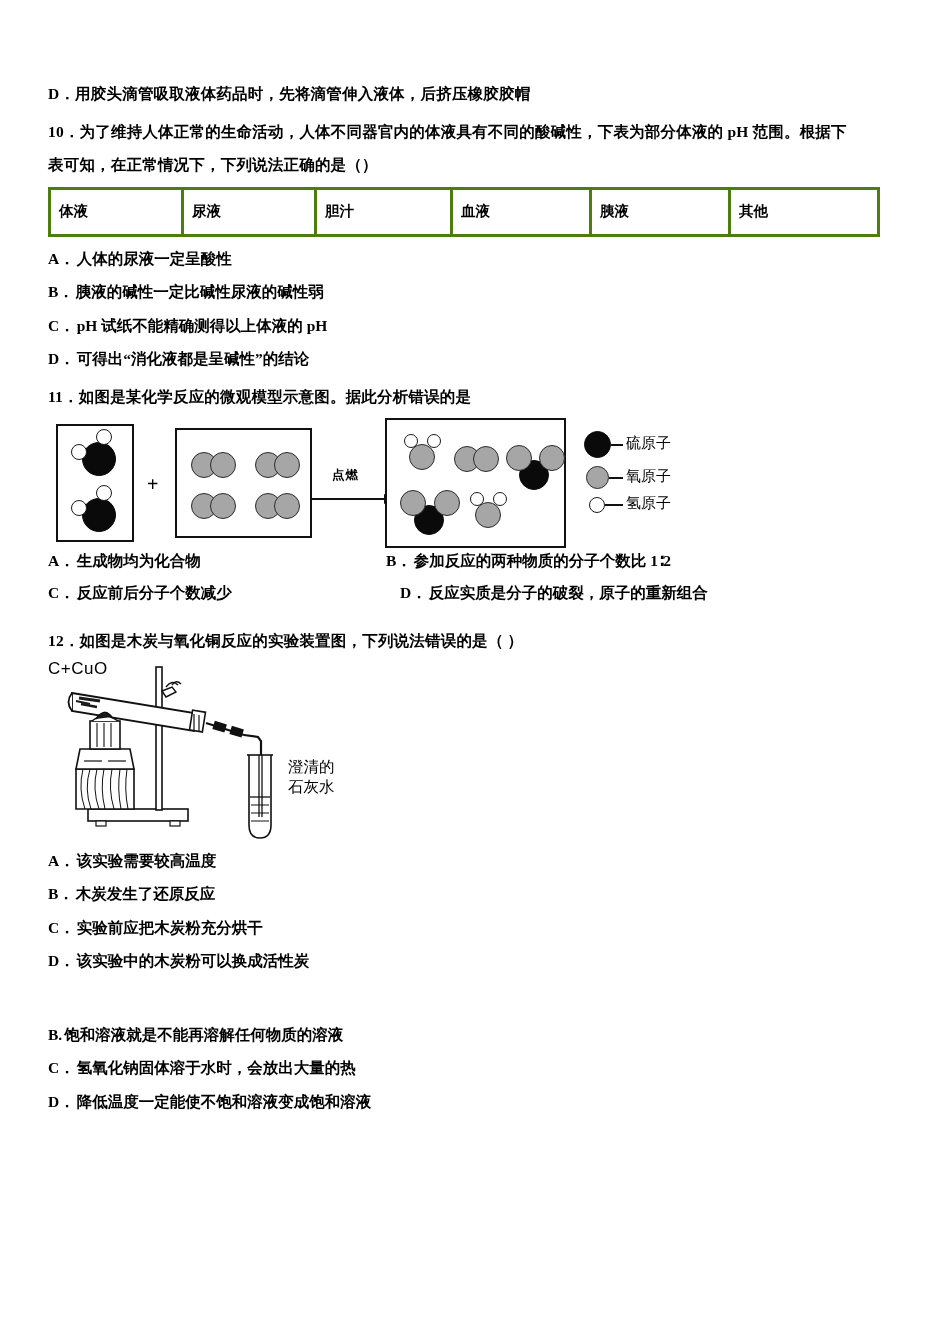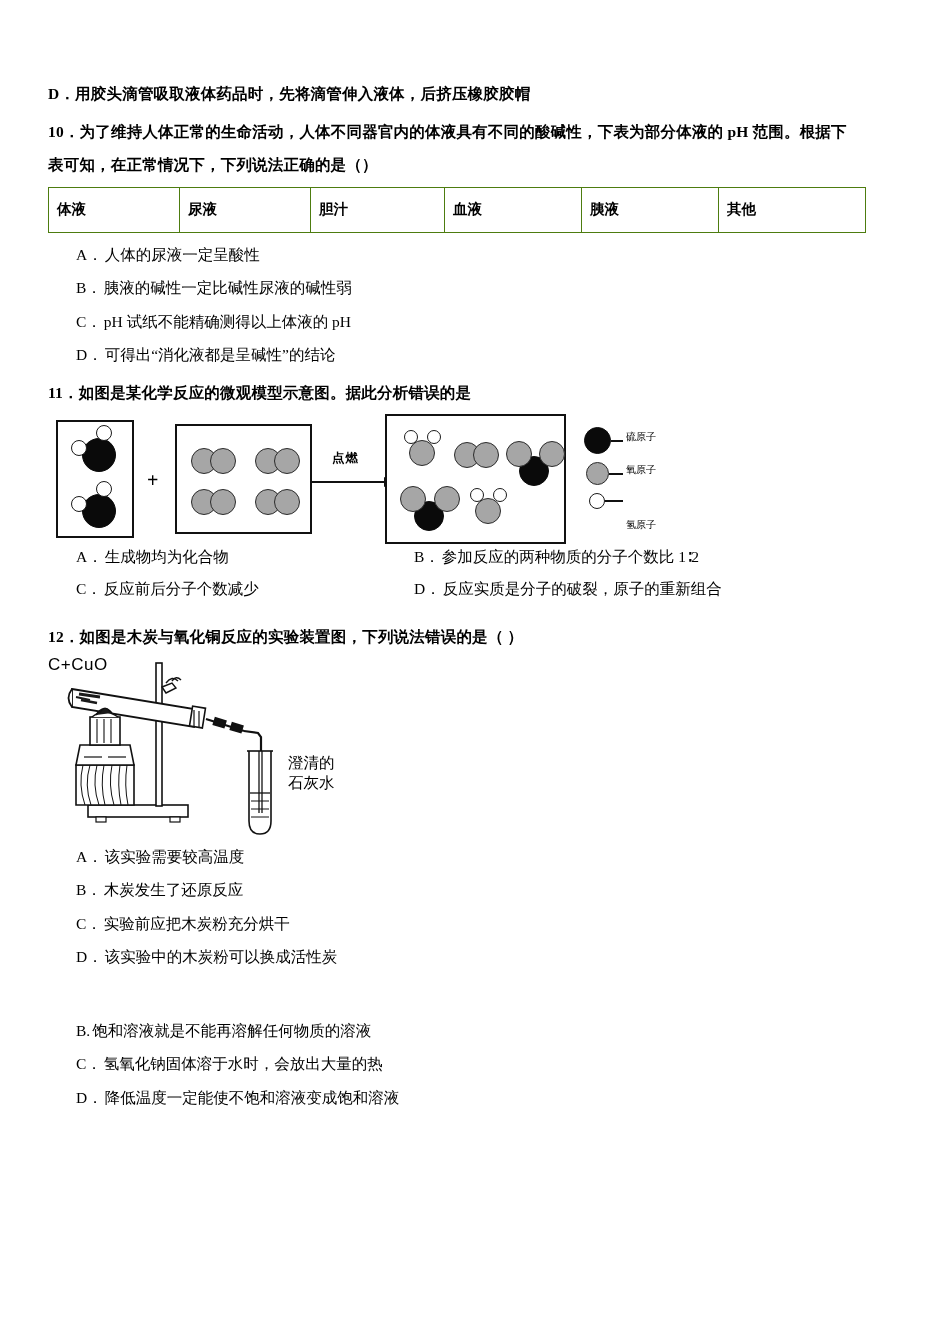--- a/index.html
+++ b/index.html
@@ -33,39 +33,38 @@
     line-height: 1.0;
     margin: 0 0 0 0;
     letter-spacing: 0.2px;
     white-space: nowrap;
   }
   .block-gap-sm { height: 18px; }
   .block-gap-md { height: 22px; }
 
   .opt {
     font-size: 15.5px;
-    font-weight: normal;
+    font-weight: bold;
     line-height: 1.0;
     white-space: nowrap;
-    margin-left: 28px;
   }
   .opt .lbl { margin-right: 2px; }
 
   .spacer6 { height: 6px; }
 
   
   table.ph-table {
     border-collapse: collapse;
     width: 703px;
     margin-top: 14px;
     margin-bottom: 8px;
     table-layout: fixed;
   }
   table.ph-table td {
-    border: 1px solid #4d7c0f;
+    border: 3px solid #4d7c0f;
     padding: 9px 10px 9px 8px;
     font-size: 14.5px;
     font-weight: bold;
     height: 26px;
     vertical-align: middle;
     font-family: "Liberation Serif", serif;
     margin-left: 44px;
   }
   table.ph-table td:first-child { width: 112px; }
   table.ph-table td.c1 { width: 112px; }
@@ -117,21 +116,21 @@
   }
   .arrow-head {
     position: absolute;
     width: 0; height: 0;
     border-top: 5px solid transparent;
     border-bottom: 5px solid transparent;
     border-left: 10px solid #111;
   }
   .legend-item {
     position: absolute;
-    font-size: 10px;
+    font-size: 15px;
     font-family: "Liberation Sans", "DejaVu Sans", sans-serif;
     white-space: nowrap;
   }
   .legend-dash {
     position: absolute;
     height: 1.6px;
     background: #111;
   }
 
   
@@ -224,21 +223,21 @@
         <div class="atom O" style="left:14px; top:22px; width:26px; height:26px;"></div>
         <div class="atom O" style="left:33px; top:22px; width:26px; height:26px;"></div>
         <div class="atom O" style="left:78px; top:22px; width:26px; height:26px;"></div>
         <div class="atom O" style="left:97px; top:22px; width:26px; height:26px;"></div>
         <div class="atom O" style="left:14px; top:63px; width:26px; height:26px;"></div>
         <div class="atom O" style="left:33px; top:63px; width:26px; height:26px;"></div>
         <div class="atom O" style="left:78px; top:63px; width:26px; height:26px;"></div>
         <div class="atom O" style="left:97px; top:63px; width:26px; height:26px;"></div>
       </div>
 
-      <div class="arrow-wrap" style="left:262px; top:36px; width:90px; height:45px;">
+      <div class="arrow-wrap" style="left:262px; top:49px; width:90px; height:45px;">
         <span class="arrow-label" style="left:22px; top:0px;">点燃</span>
         <div class="arrow-line" style="left:2px; top:31px; width:74px;"></div>
         <div class="arrow-head" style="left:74px; top:27px;"></div>
       </div>
 
       <div class="mbox" style="left:337px; top:0px; width:181px; height:130px;">
 
         <div class="atom O" style="left:22px; top:24px; width:26px; height:26px;"></div>
         <div class="atom H" style="left:17px; top:14px; width:14px; height:14px;"></div>
         <div class="atom H" style="left:40px; top:14px; width:14px; height:14px;"></div>
@@ -263,37 +262,37 @@
         <div class="atom S" style="left:536px; top:13px; width:27px; height:27px;"></div>
         <div class="legend-dash" style="left:563px; top:26px; width:12px;"></div>
         <span class="legend-item" style="left:578px; top:16px;">硫原子</span>
 
         <div class="atom O" style="left:538px; top:48px; width:23px; height:23px;"></div>
         <div class="legend-dash" style="left:561px; top:59px; width:14px;"></div>
         <span class="legend-item" style="left:578px; top:49px;">氧原子</span>
 
         <div class="atom H" style="left:541px; top:79px; width:16px; height:16px;"></div>
         <div class="legend-dash" style="left:557px; top:86px; width:18px;"></div>
-        <span class="legend-item" style="left:578px; top:76px;margin-top:28px;">氢原子</span>
+        <span class="legend-item" style="left:578px; top:76px;">氢原子</span>
       </div>
     </div>
 
     <div style="position:relative; height:26px;">
       <div class="opt" style="position:absolute; left:0; top:0;">
         <span class="lbl">A．</span><span>生成物均为化合物</span>
       </div>
       <div class="opt" style="position:absolute; left:338px; top:0;">
         <span class="lbl">B．</span><span>参加反应的两种物质的分子个数比 1∶2</span>
       </div>
     </div>
     <div style="position:relative; height:26px; margin-top:6px;">
       <div class="opt" style="position:absolute; left:0; top:0;">
         <span class="lbl">C．</span><span>反应前后分子个数减少</span>
       </div>
-      <div class="opt" style="position:absolute; left:338px; top:0;">
+      <div class="opt" style="position:absolute; left:352px; top:0;">
         <span class="lbl">D．</span><span>反应实质是分子的破裂，原子的重新组合</span>
       </div>
     </div>
 
     <div class="block-gap-md"></div>
 
     <div class="q-line">
       <span>12．</span><span>如图是木炭与氧化铜反应的实验装置图，下列说法错误的是（      ）</span>
     </div>
 

